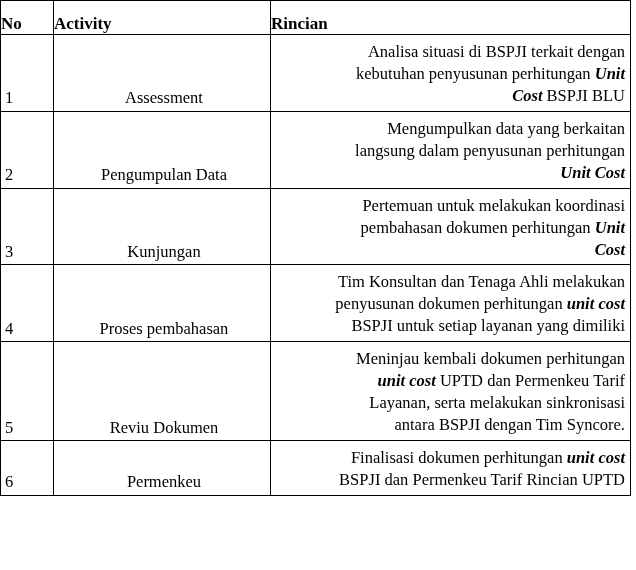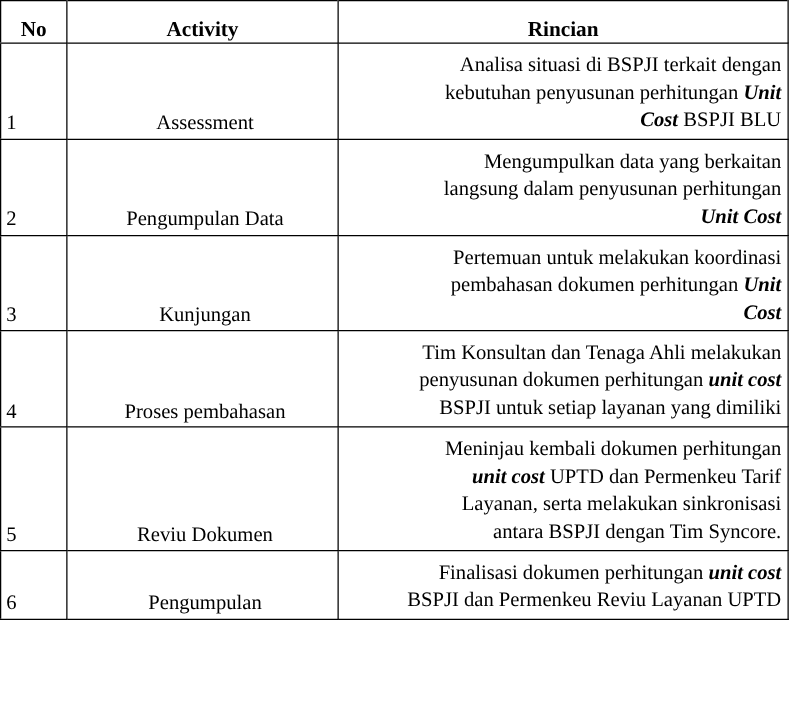--- a/index.html
+++ b/index.html
@@ -33,21 +33,21 @@
   table.activity-table col.c-rinc  { width: 360px; }
 
   table.activity-table th,
   table.activity-table td {
     border-right: 1.4px solid #000;
     border-bottom: 1.4px solid #000;
     padding: 0;
     vertical-align: bottom;
   }
   thead th {
-    text-align: center;
+    text-align: left;
     font-weight: bold;
     font-size: 17px;
     line-height: 1.1;
     height: 33px;
     vertical-align: middle;
     padding: 2px 4px 4px 4px;
   }
   tbody td.cell-no {
     font-size: 16.5px;
     line-height: 1.18;
@@ -136,21 +136,21 @@
           <td class="cell-activity">Reviu Dokumen</td>
           <td class="cell-rincian">
             <div class="line"><span>Meninjau kembali dokumen perhitungan</span></div>
             <div class="line"><span class="ital">unit cost</span><span> UPTD dan Permenkeu Tarif</span></div>
             <div class="line"><span>Layanan, serta melakukan sinkronisasi</span></div>
             <div class="line"><span>antara BSPJI dengan Tim Syncore.</span></div>
           </td>
         </tr>
         <tr>
           <td class="cell-no">6</td>
-          <td class="cell-activity">Pengumpulan</td>
+          <td class="cell-activity">Permenkeu</td>
           <td class="cell-rincian">
             <div class="line"><span>Finalisasi dokumen perhitungan </span><span class="ital">unit cost</span></div>
-            <div class="line"><span>BSPJI dan Permenkeu Reviu Layanan UPTD</span></div>
+            <div class="line"><span>BSPJI dan Permenkeu Tarif Rincian UPTD</span></div>
           </td>
         </tr>
       </tbody>
   </table>
 </div>
 
 </body></html>

